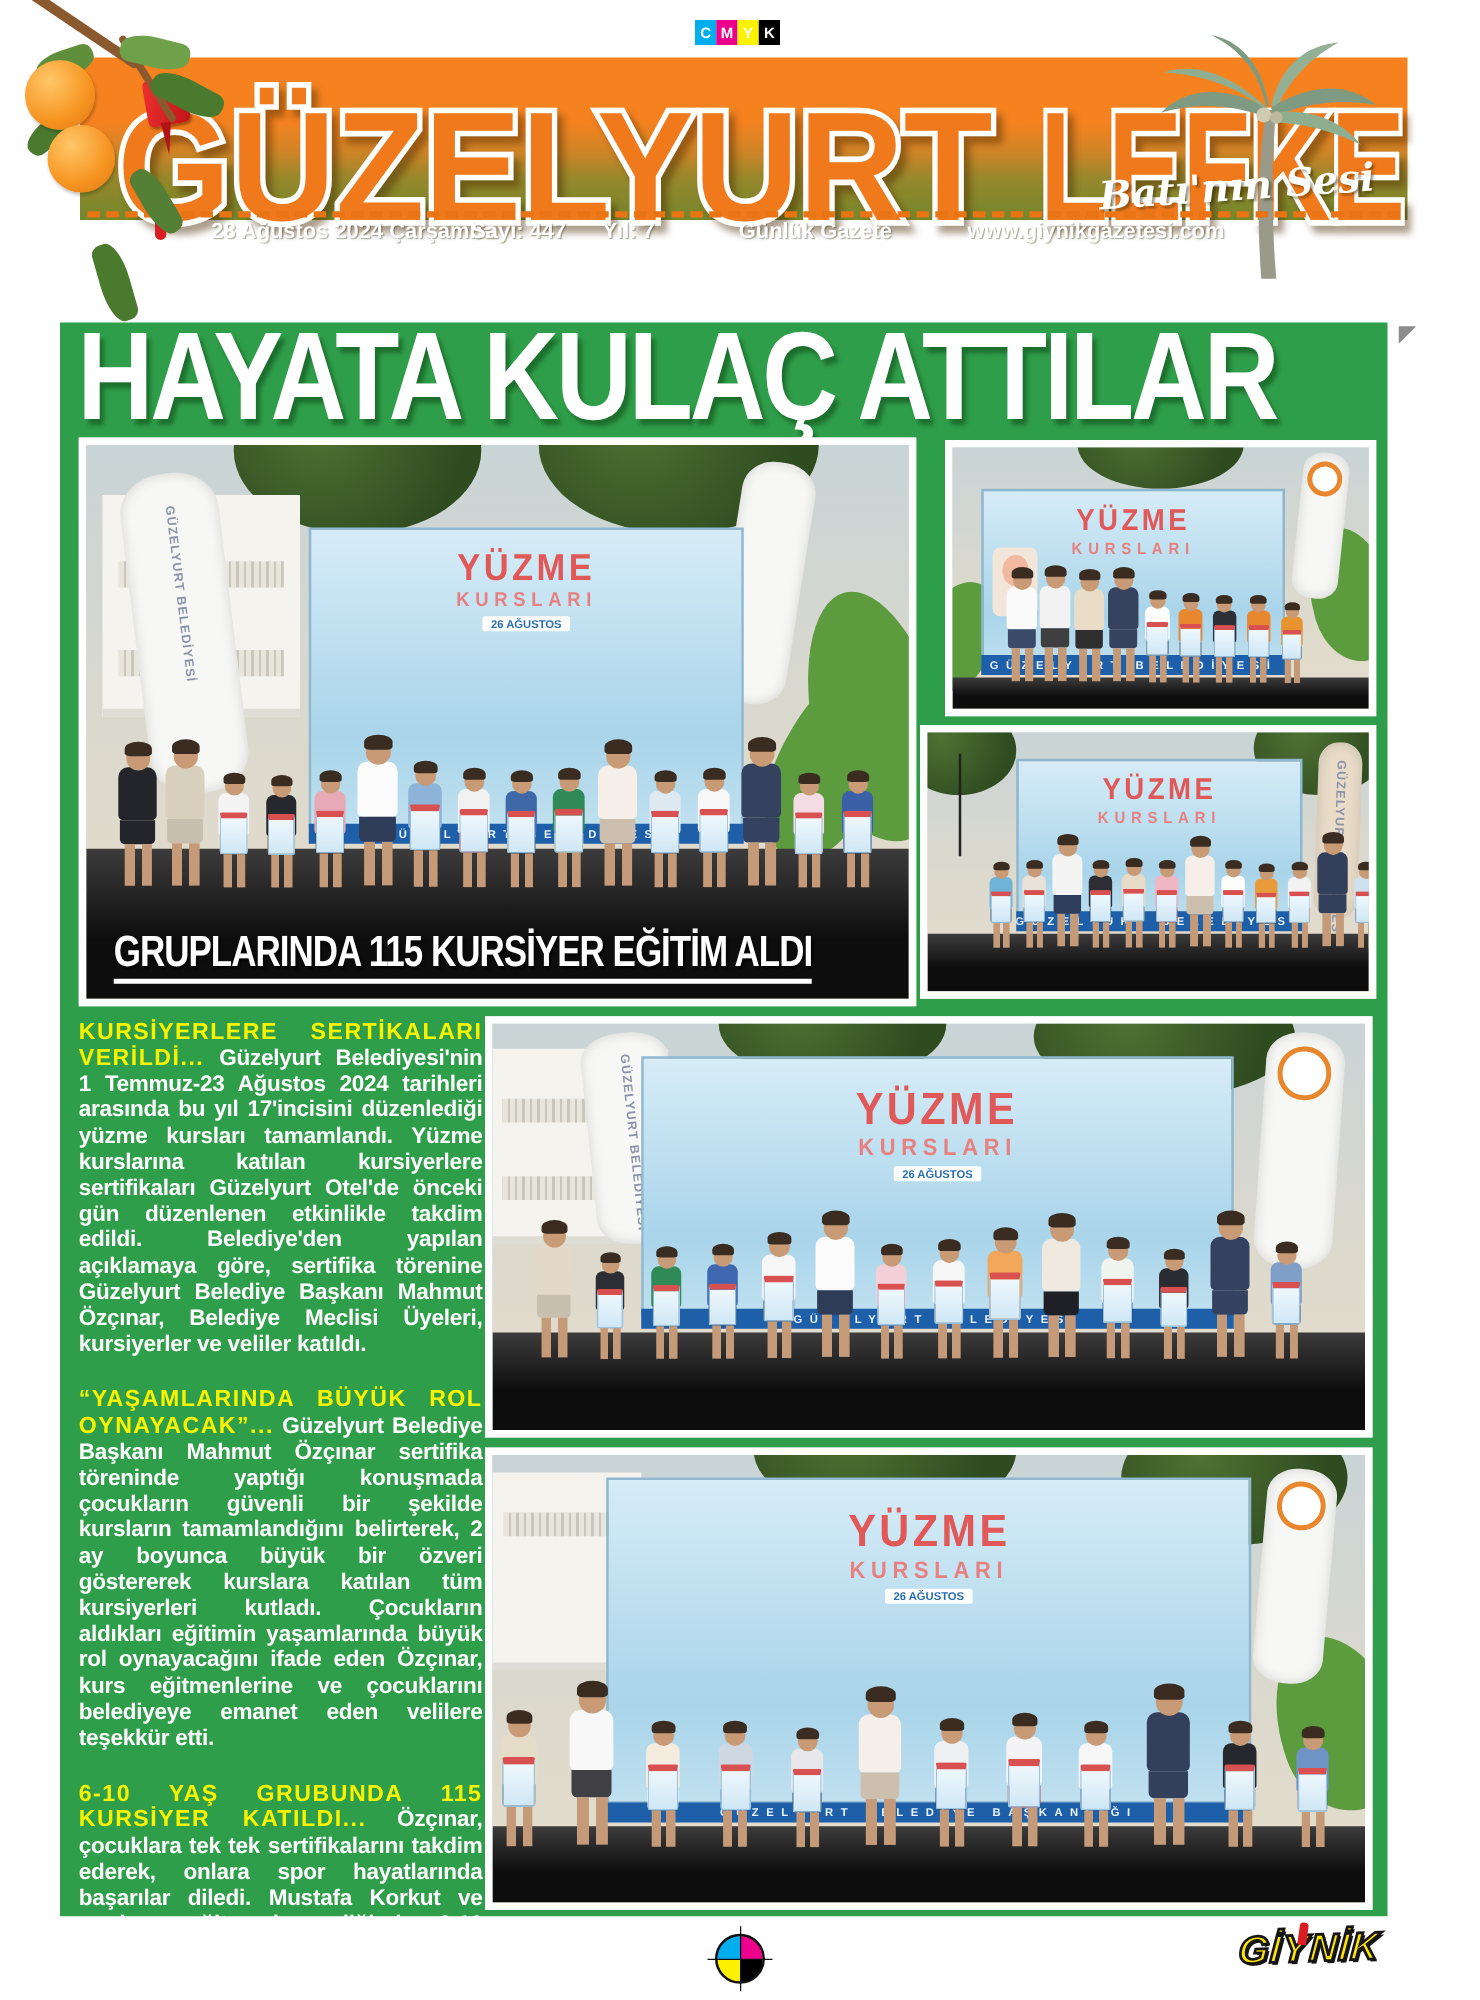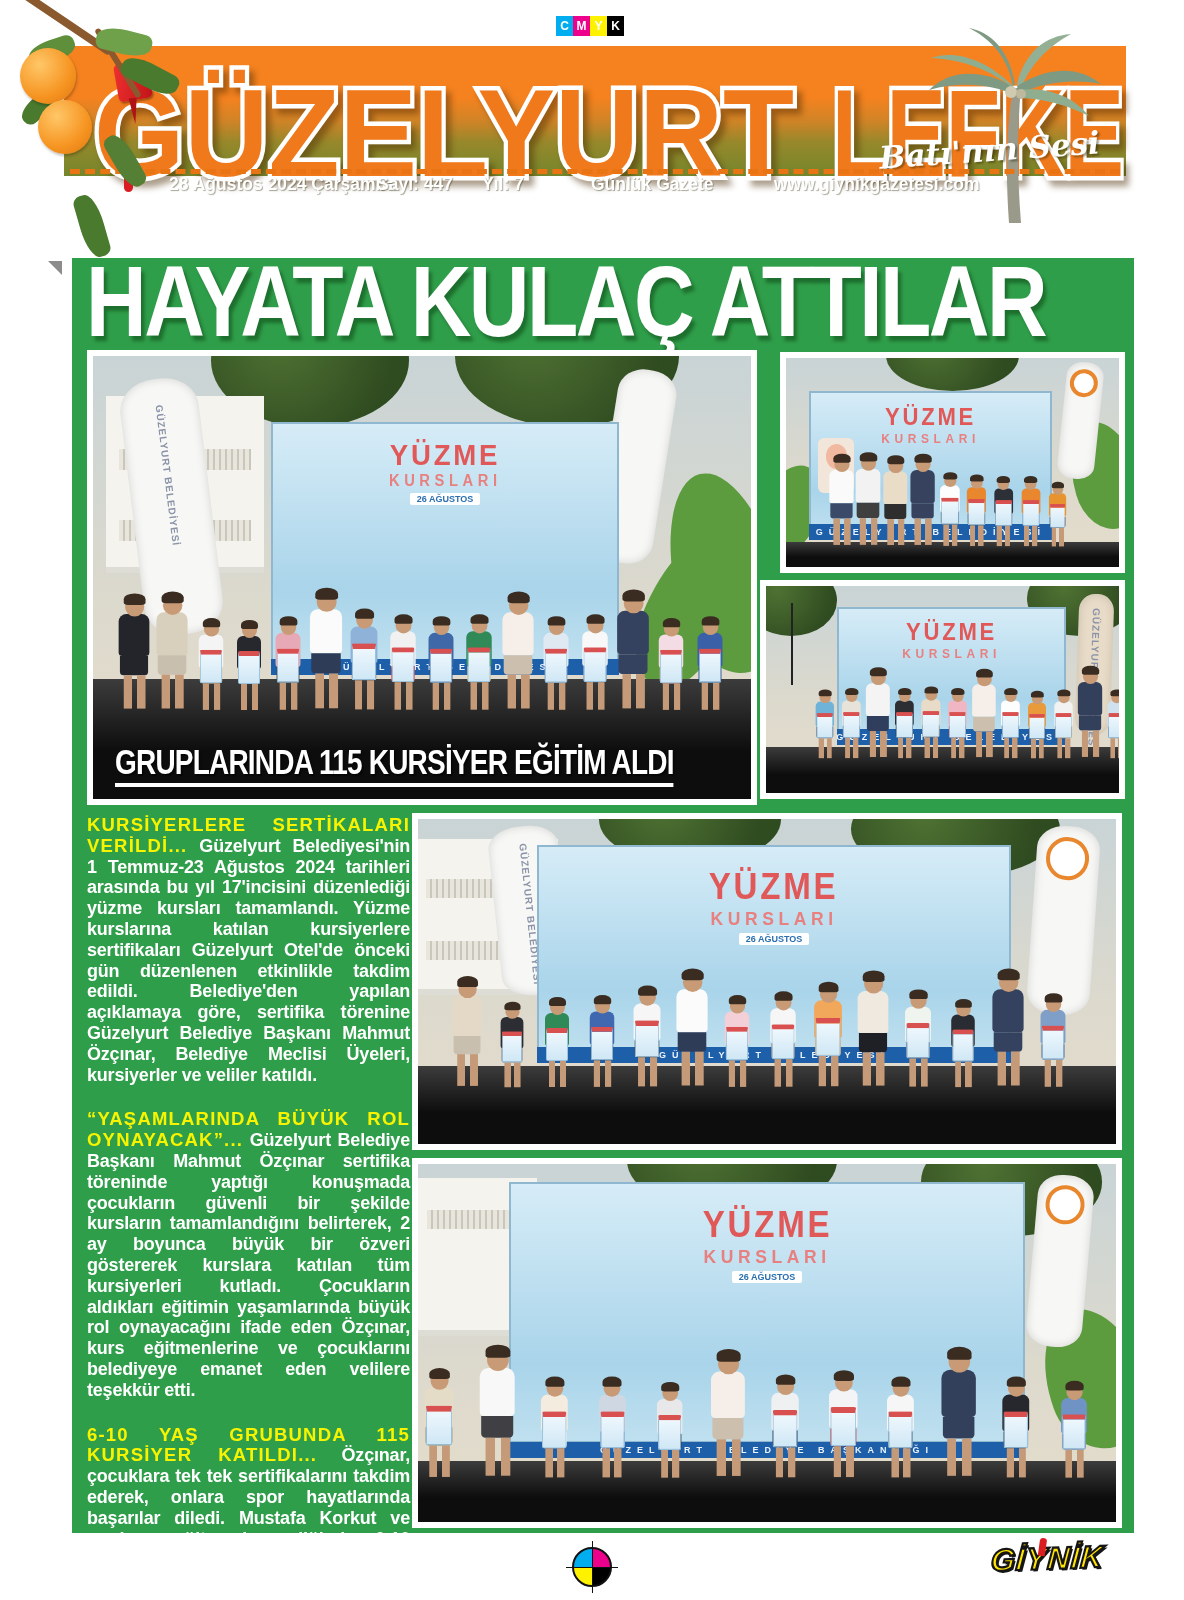--- a/index.html
+++ b/index.html
@@ -51,21 +51,21 @@
   
   .ribbon{position:absolute;left:48px;top:224px;width:1085px;height:37px;background:#e90f1d;
           display:flex;align-items:center;justify-content:center;box-shadow:0 2px 3px rgba(0,0,0,.35);}
   .ribbon span{display:inline-block;white-space:nowrap;color:#fff;font-weight:bold;font-size:27px;
                transform:scaleX(.94);text-shadow:2px 2px 1px rgba(90,0,0,.5);letter-spacing:0px;}
   .fold{position:absolute;width:0;height:0;border-style:solid;}
   .fold.left{left:48px;top:261px;border-width:0 14px 14px 0;border-color:transparent #8c8c8c transparent transparent;}
   .fold.right{left:1119px;top:261px;border-width:14px 14px 0 0;border-color:#8c8c8c transparent transparent transparent;}
 
   
-  .board{position:absolute;left:72px;top:258px;width:1062px;height:1275px;background:#2f9e4a;}
+  .board{position:absolute;left:48px;top:258px;width:1062px;height:1275px;background:#2f9e4a;}
   .headline{position:absolute;left:14px;top:-2px;width:1040px;height:92px;overflow:visible;}
   .headline span{display:inline-block;white-space:nowrap;color:#fff;font-weight:bold;font-size:100px;
                  line-height:90px;letter-spacing:-3px;transform:scaleX(.84);transform-origin:left center;
                  text-shadow:4px 5px 4px rgba(0,40,0,.4);}
 
   
   .photo{position:absolute;border:6px solid #fff;box-sizing:border-box;background:#cfd8da;}
   .scene{position:absolute;inset:0;overflow:hidden;background:linear-gradient(180deg,#c9d4d6 0%,#dcd9cd 55%,#e5ddcb 100%);}
   .bush{position:absolute;border-radius:50%;background:radial-gradient(circle at 35% 35%,#4f7233,#2f4b20 75%);}
   .banana{position:absolute;background:#5d9b3f;border-radius:50%/60% 60% 40% 40%;}

